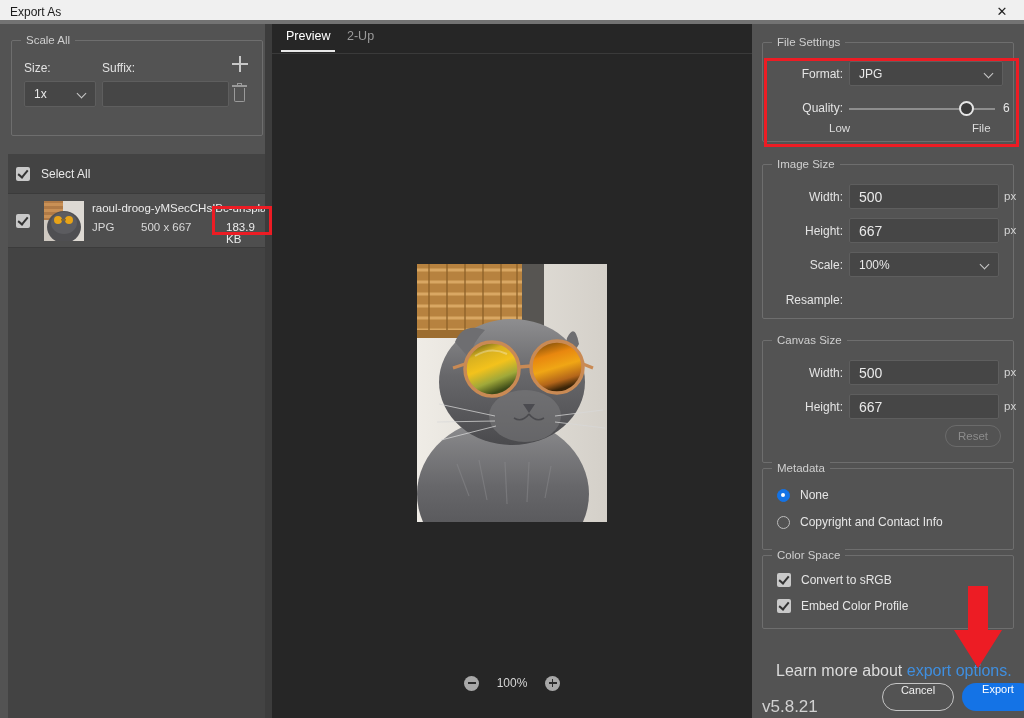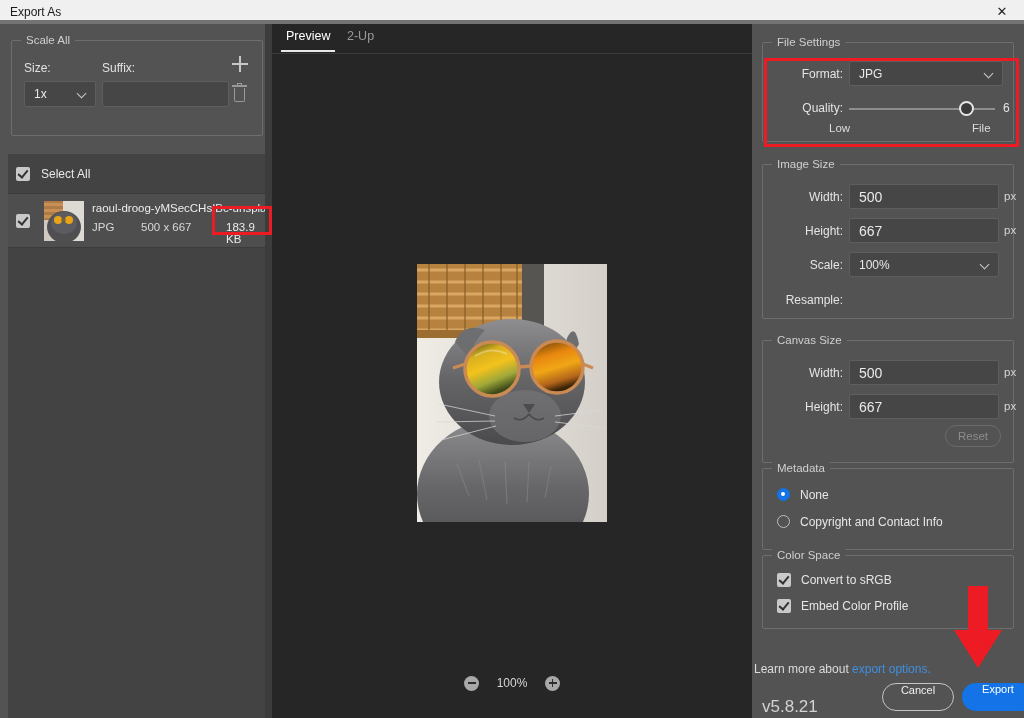--- a/index.html
+++ b/index.html
@@ -275,34 +275,34 @@
   .radio {
     width: 13px; height: 13px; border-radius: 50%;
     border: 1.5px solid #bdbdbd; background: transparent;
     position: relative; flex: none; cursor: pointer;
   }
   .radio.selected { border-color: #1473e6; background: #1473e6; }
   .radio.selected:after {
     content: ""; position: absolute; left: 3.2px; top: 3.2px;
     width: 4px; height: 4px; border-radius: 50%; background: #fff;
   }
-  .optrow { position: absolute; display: flex; align-items: flex-start; }
+  .optrow { position: absolute; display: flex; align-items: flex-end; }
   .optrow .t { margin-left: 10px; font-size: 12px; color: #e6e6e6; }
 
   .btn-reset {
     position: absolute; right: 12px; top: 84px;
     width: 56px; height: 22px;
     border: 1px solid #6b6b6b; border-radius: 12px;
     display: flex; align-items: center; justify-content: center;
     font-size: 11.5px; color: #8c8c8c;
   }
 
   .learn {
-    position: absolute; left: 2px; top: 638px;
-    font-size: 12px; color: #dcdcdc;
+    position: absolute; left: 24px; top: 638px;
+    font-size: 16px; color: #dcdcdc;
   }
   .learn a { color: #3f8fe0; text-decoration: none; cursor: pointer; }
   .version { position: absolute; left: 10px; top: 673px; font-size: 17px; color: #d2d2d2; }
   .btn {
     position: absolute; height: 28px; border-radius: 14px;
     display: flex; align-items: flex-start; justify-content: center;
     font-size: 11px; cursor: pointer;
   }
   .btn-cancel {
     left: 130px; top: 659px; width: 72px;

